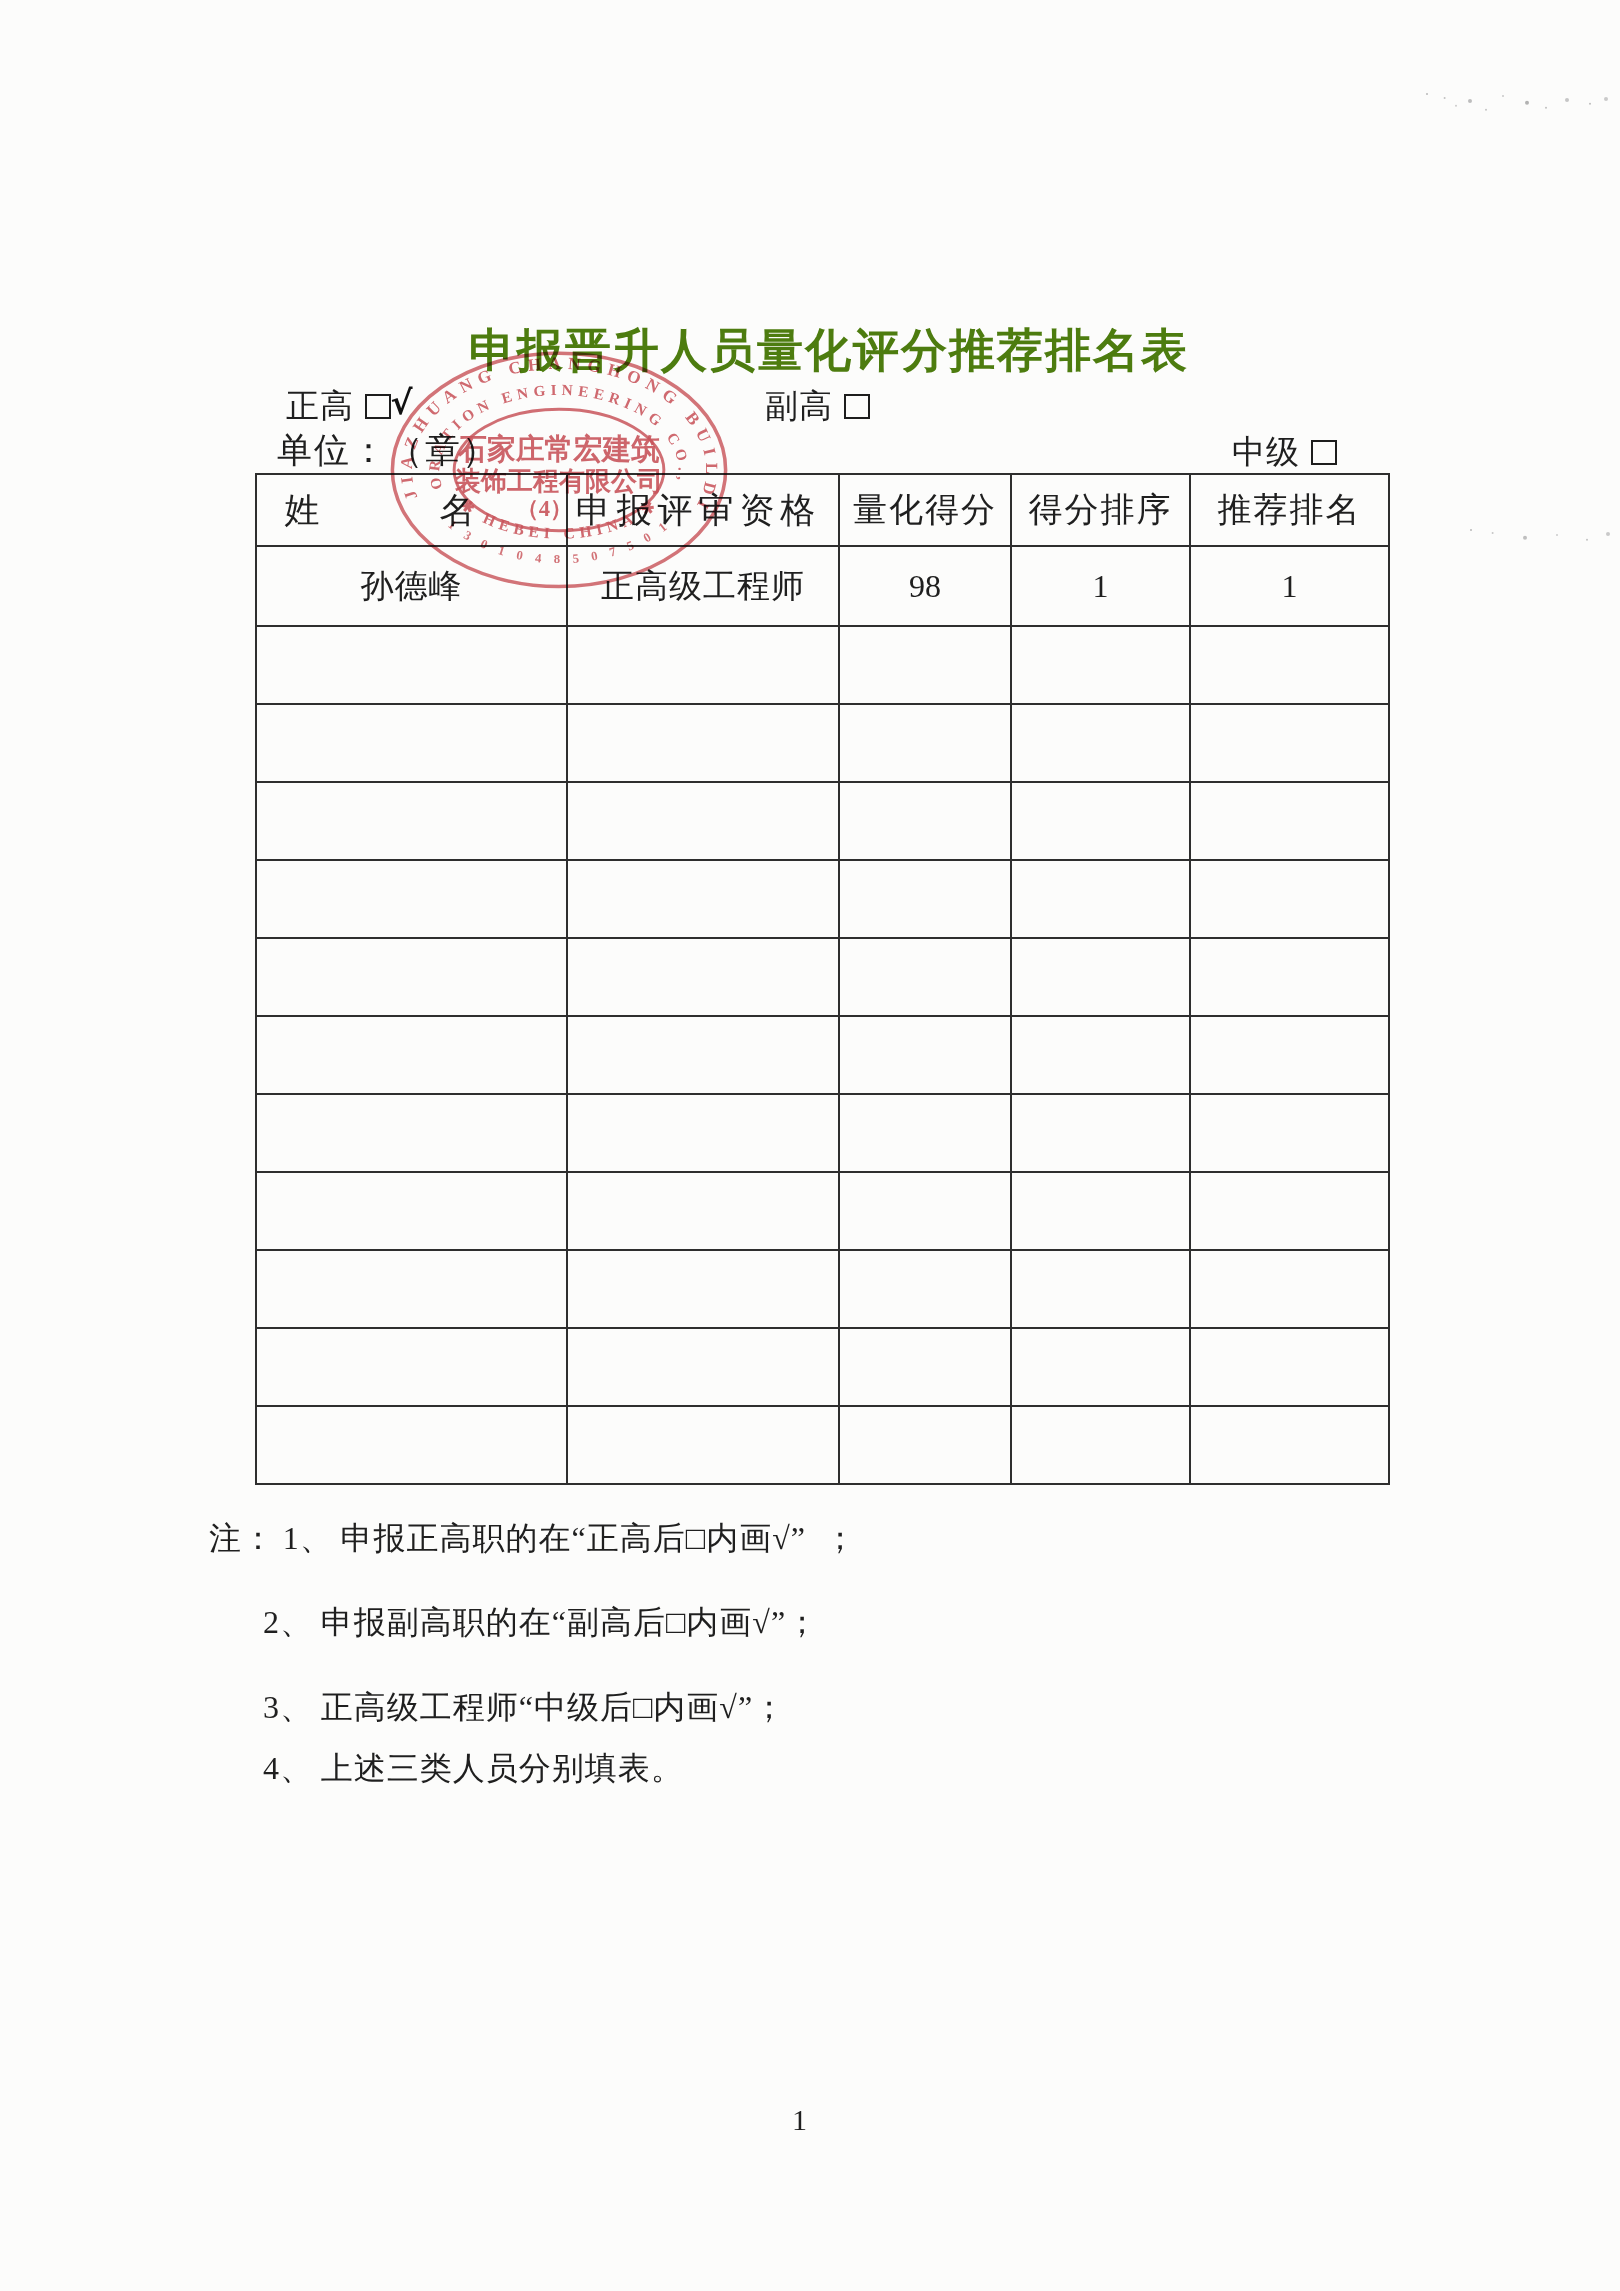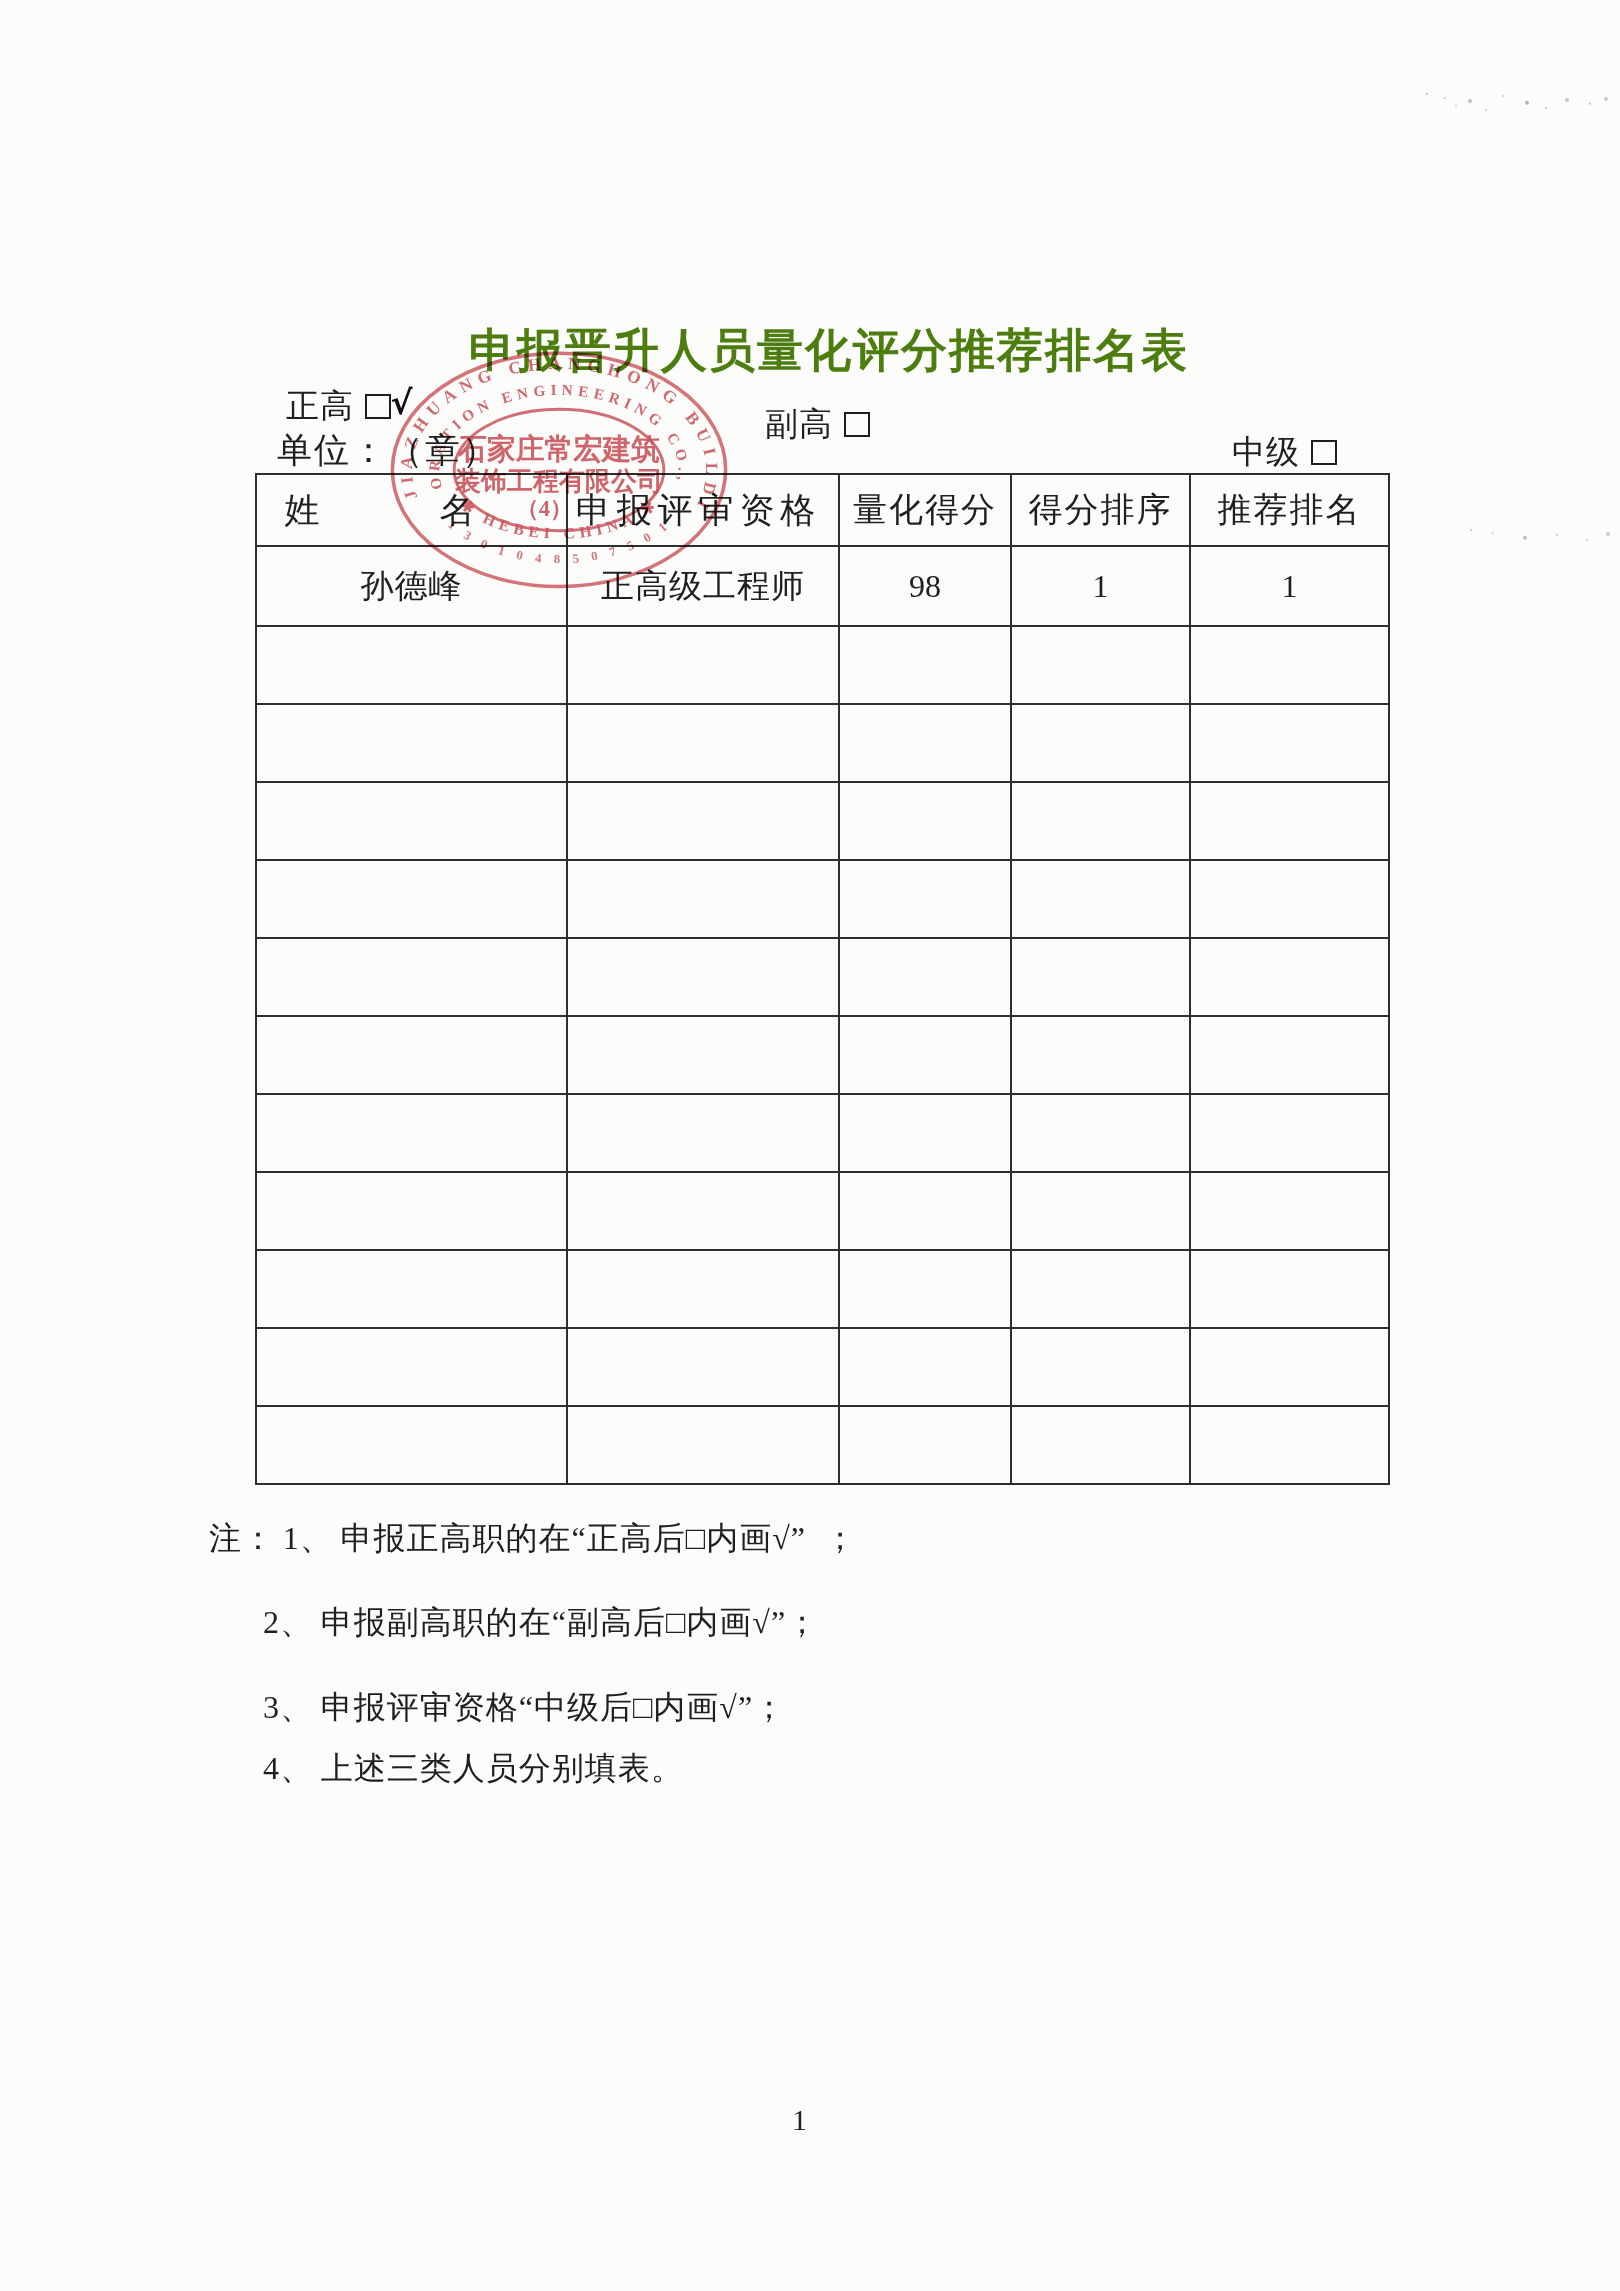--- a/index.html
+++ b/index.html
@@ -66,21 +66,21 @@
   <div class="speck s2"></div>
 
   <div class="doc-title">申报晋升人员量化评分推荐排名表</div>
 
   <div class="level-group" style="left:286px;top:384px;">
     <span>正高</span>
     <span class="level-box">
       <span class="level-check">√</span>
     </span>
   </div>
-  <div class="level-group" style="left:765px;top:402px;font-family:Liberation Serif, serif;">
+  <div class="level-group" style="left:765px;top:384px;font-family:Liberation Serif, serif;">
     <span>副高</span>
     <span class="level-box">
       <span class="level-check"></span>
     </span>
   </div>
   <div class="level-group" style="left:1232px;top:386px;margin-top:44px;">
     <span>中级</span>
     <span class="level-box">
       <span class="level-check"></span>
     </span>
@@ -232,21 +232,21 @@
     <span class="num">注：</span>
     <span class="num">1、</span>
     <span>申报正高职的在“正高后□内画√”  ；</span>
   </div>
   <div class="note-line" style="left:263px;top:1601px;">
     <span class="num">2、</span>
     <span>申报副高职的在“副高后□内画√”；</span>
   </div>
   <div class="note-line" style="left:263px;top:1686px;">
     <span class="num">3、</span>
-    <span>申报评审资格“中级后□内画√”；</span>
+    <span>正高级工程师“中级后□内画√”；</span>
   </div>
   <div class="note-line" style="left:263px;top:1747px;">
     <span class="num">4、</span>
     <span>上述三类人员分别填表。</span>
   </div>
 
   <div class="page-number">1</div>
 
 </div>
 

